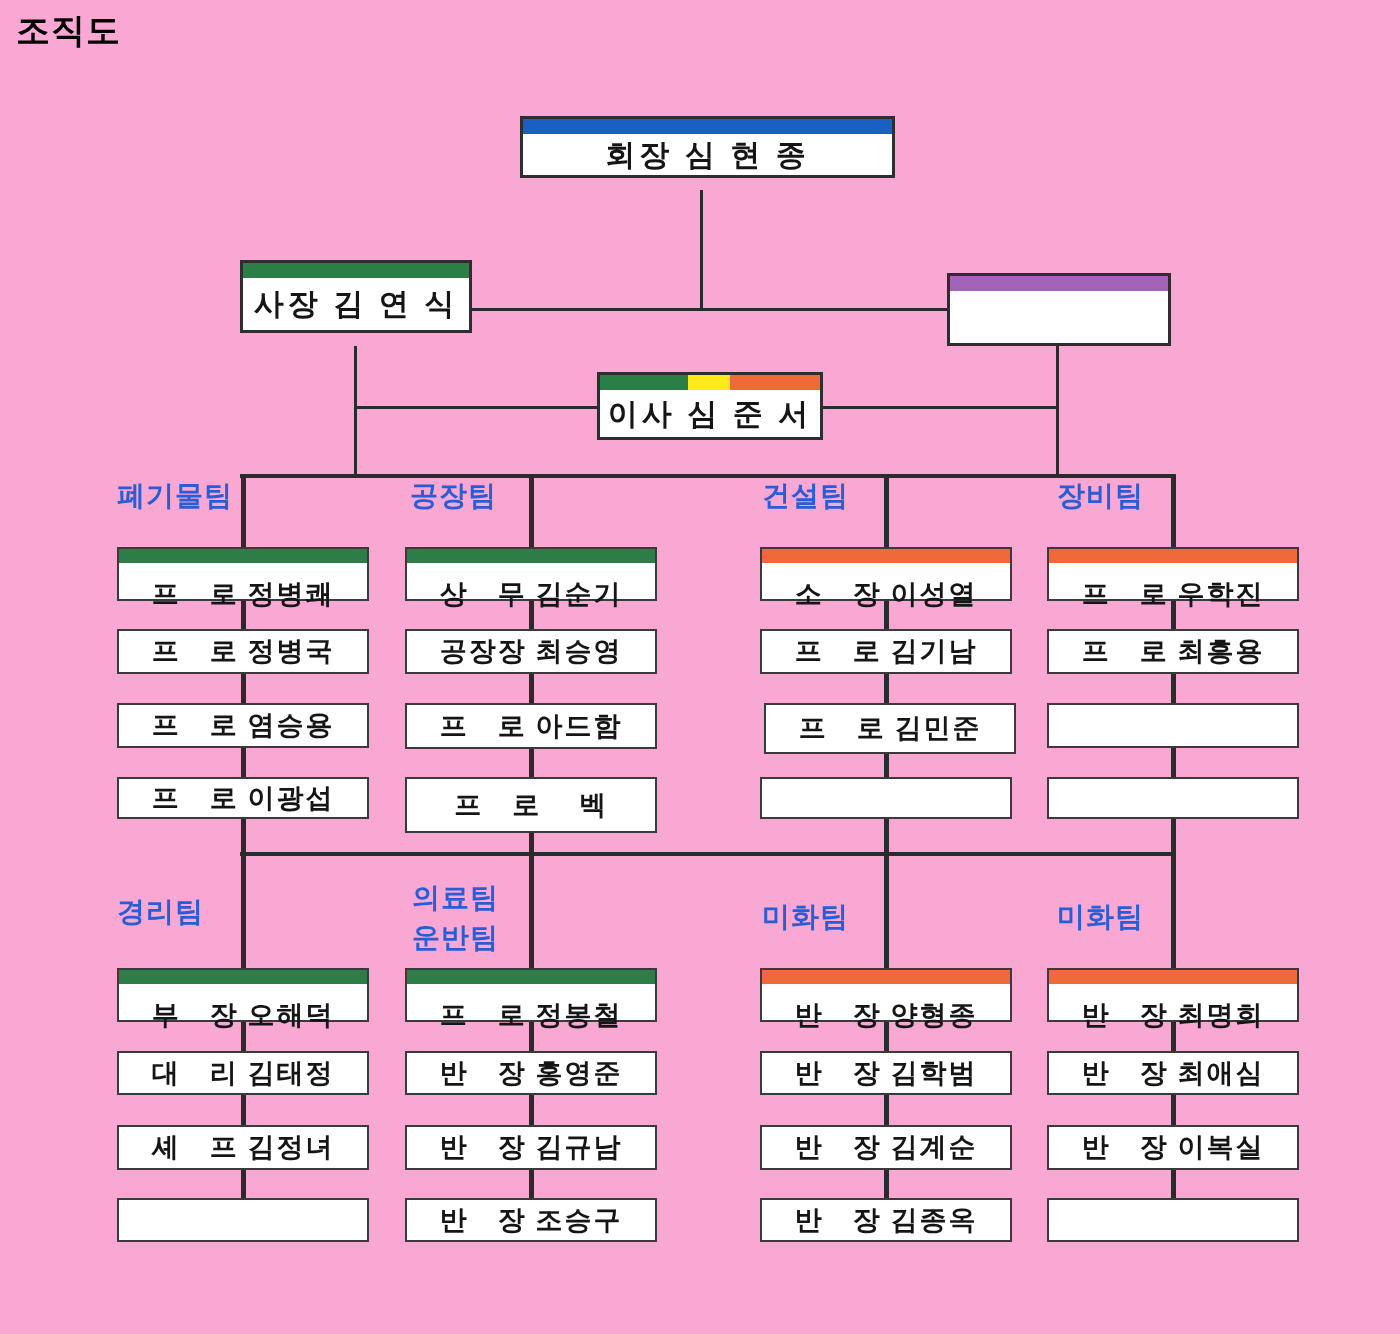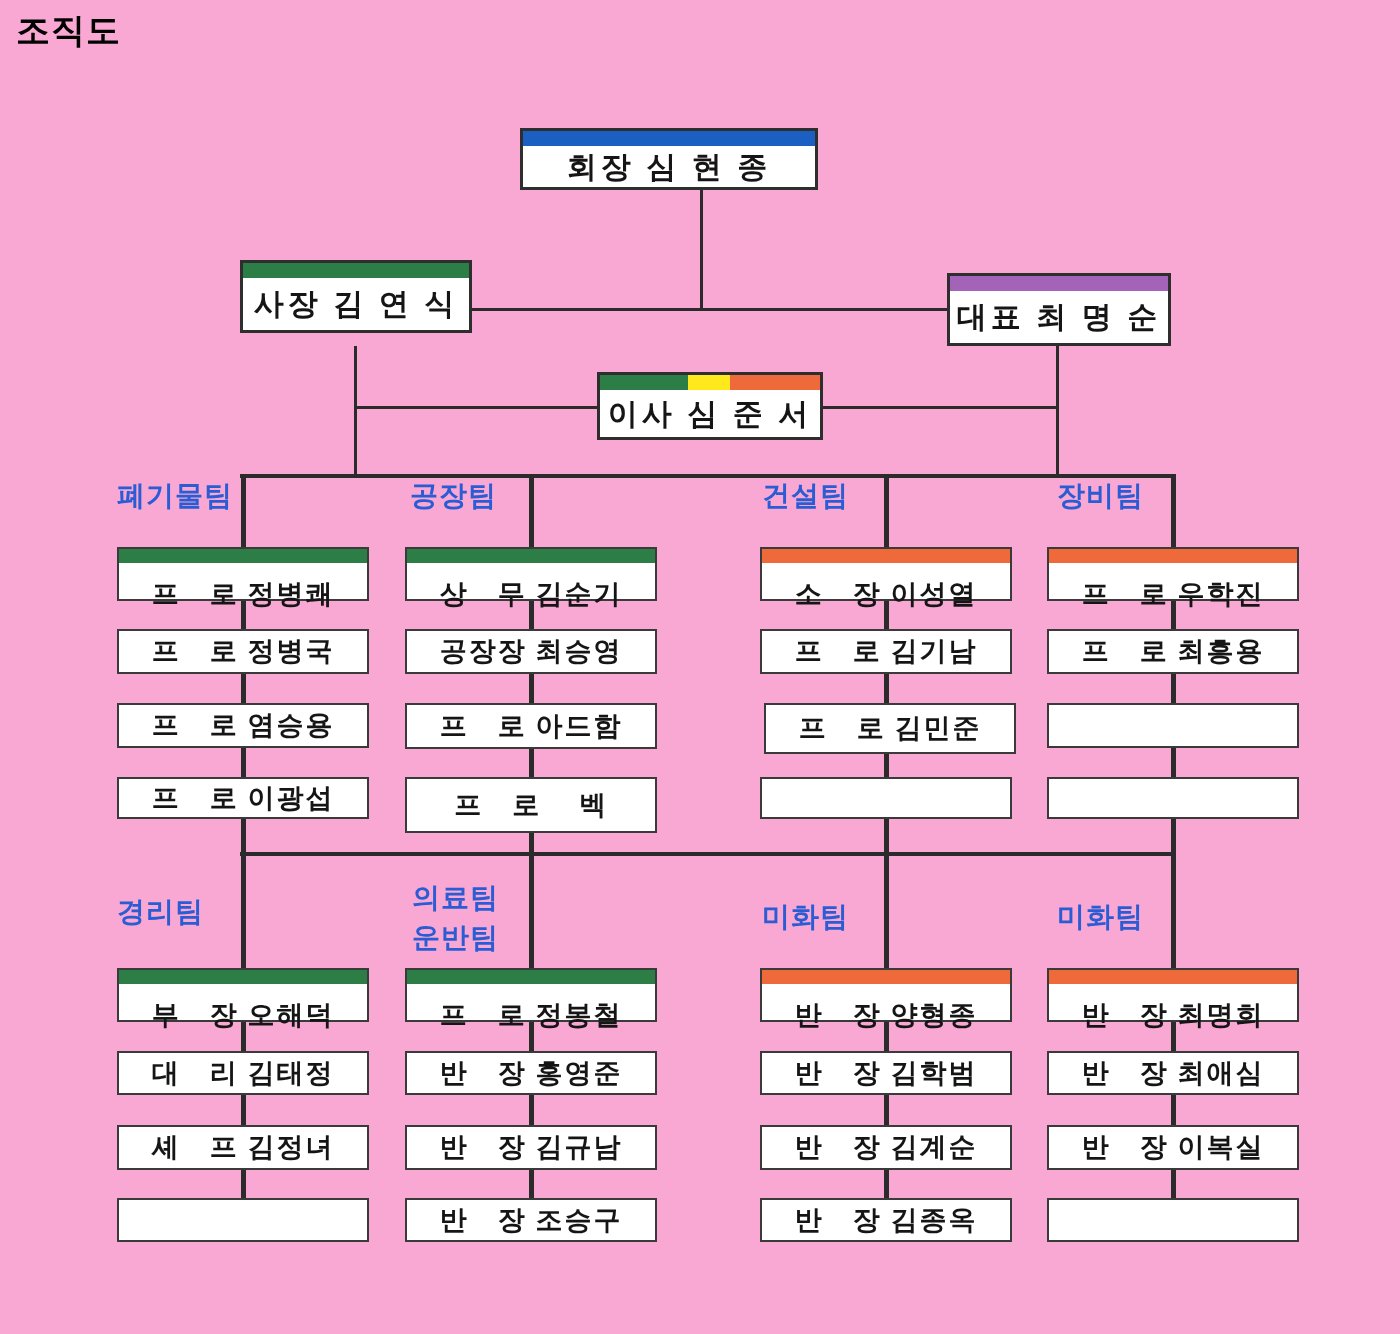--- a/index.html
+++ b/index.html
@@ -57,31 +57,30 @@
   <div class="line" style="left:241px;top:474px;width:5px;height:381px"></div>
   <div class="line" style="left:529px;top:474px;width:5px;height:381px"></div>
   <div class="line" style="left:884px;top:474px;width:5px;height:381px"></div>
   <div class="line" style="left:1171px;top:474px;width:5px;height:381px"></div>
   <div class="line" style="left:240px;top:852px;width:936px;height:4px"></div>
   <div class="line" style="left:241px;top:852px;width:5px;height:350px"></div>
   <div class="line" style="left:529px;top:852px;width:5px;height:350px"></div>
   <div class="line" style="left:884px;top:852px;width:5px;height:350px"></div>
   <div class="line" style="left:1171px;top:852px;width:5px;height:350px"></div>
 
-  <div class="ebox" style="left:520px;top:128px;width:298px;height:62px">
+  <div class="ebox" style="left:520px;top:116px;width:375px;height:62px">
     <div class="topbar bar-blue"></div>
     <div class="btext">회장 심 현 종</div>
   </div>
   <div class="ebox" style="left:240px;top:260px;width:232px;height:73px">
     <div class="topbar bar-green"></div>
     <div class="btext">사장 김 연 식</div>
   </div>
   <div class="ebox" style="left:947px;top:273px;width:224px;height:73px">
     <div class="topbar bar-purple"></div>
-    <div class="btext">대표 최 명 순</div>
   </div>
   <div class="ebox" style="left:597px;top:372px;width:226px;height:68px">
     <div class="topbar tricolor">
       <span class="seg-g"></span>
       <span class="seg-y"></span>
       <span class="seg-o"></span>
     </div>
     <div class="btext">이사 심 준 서</div>
   </div>
 

